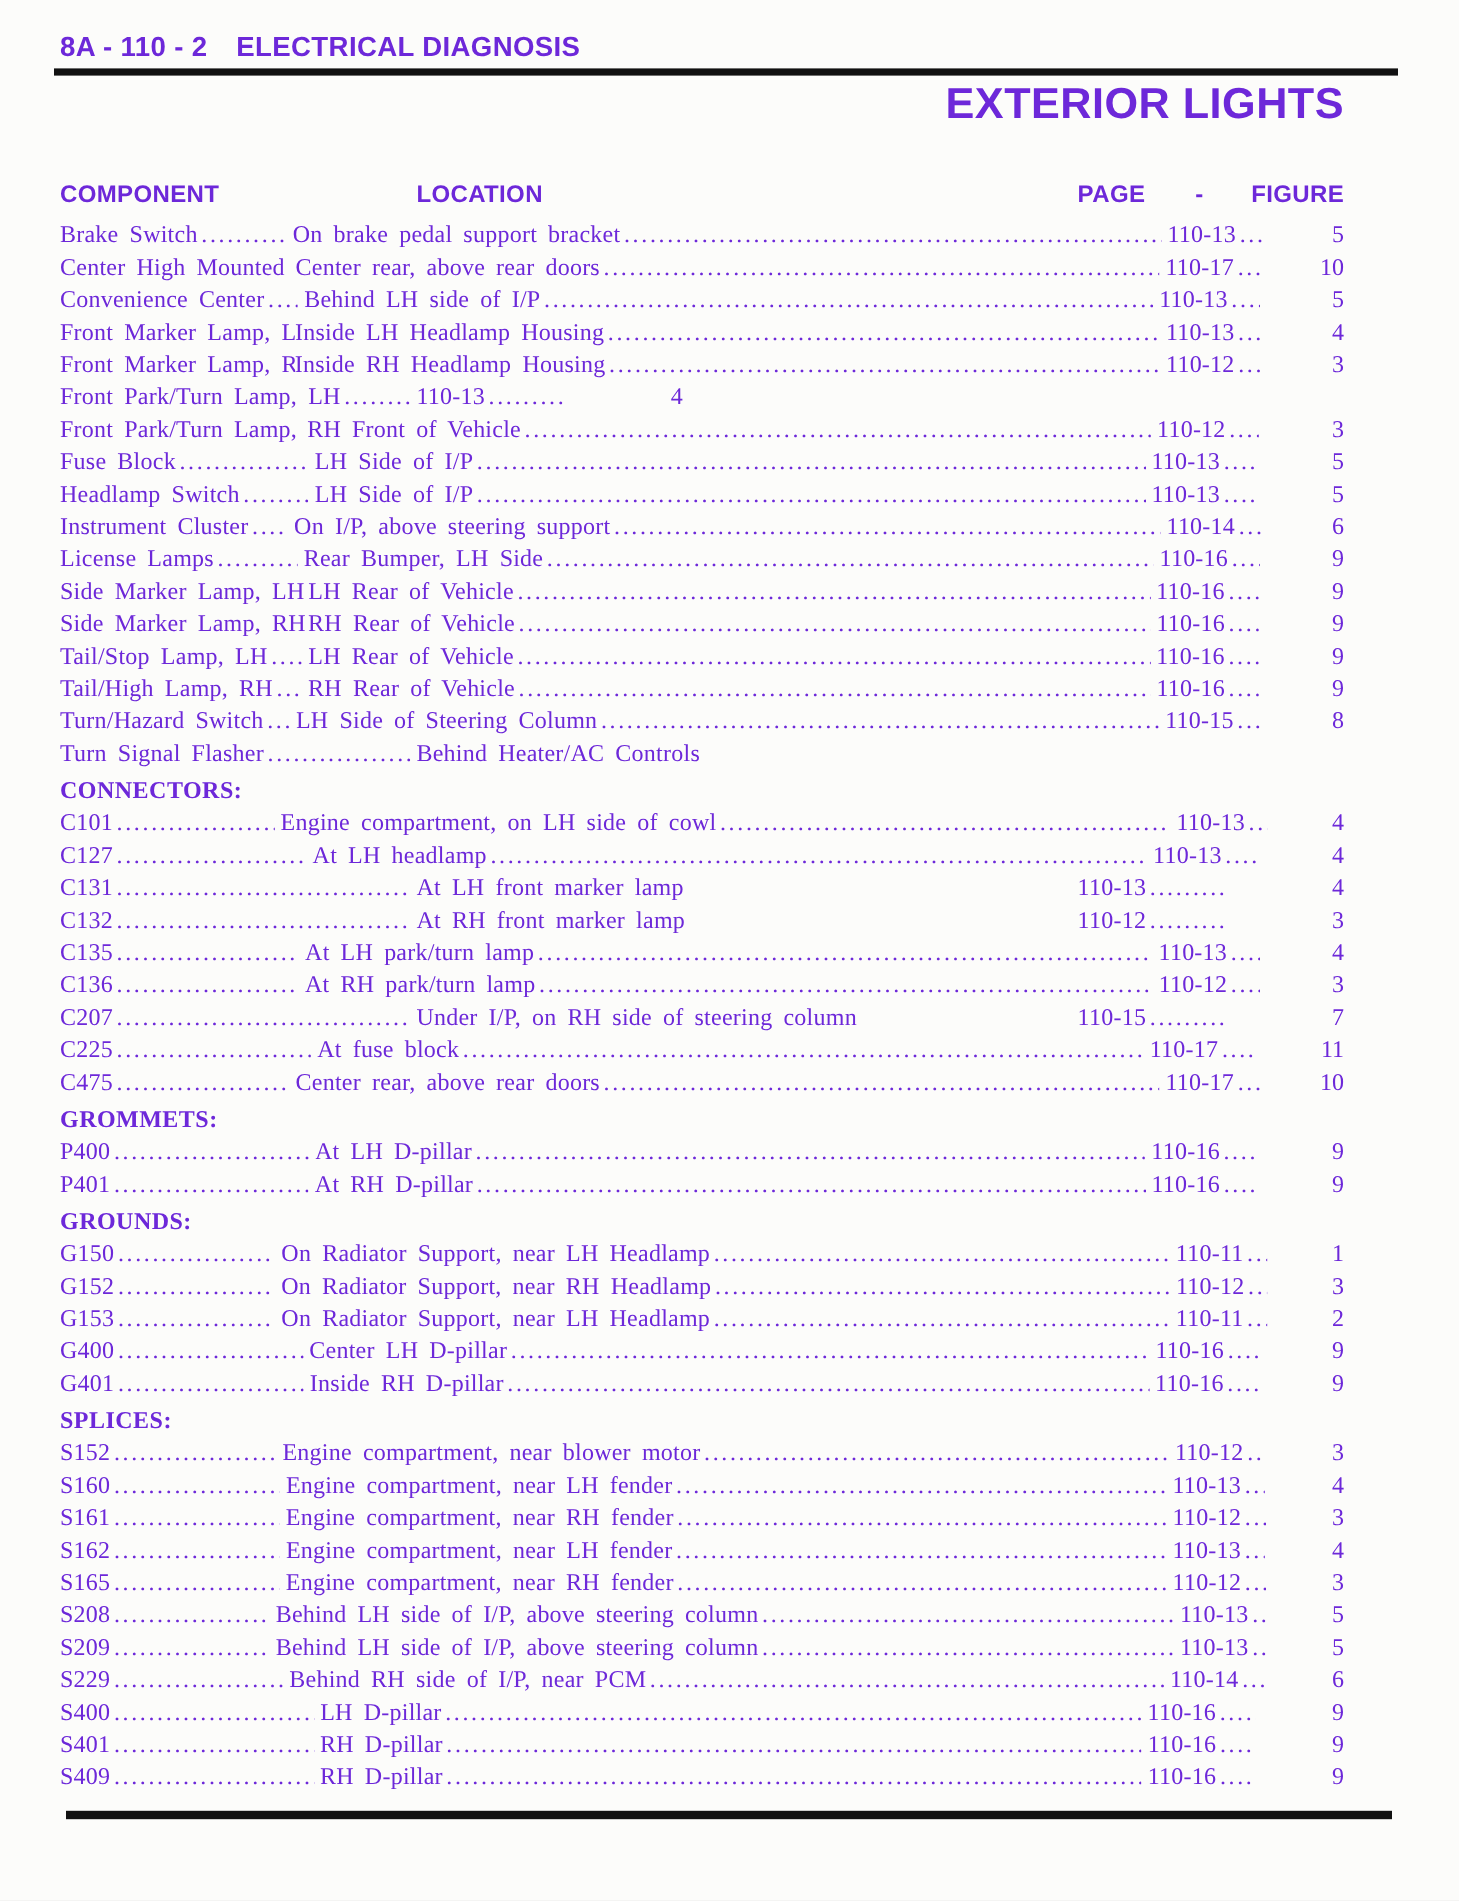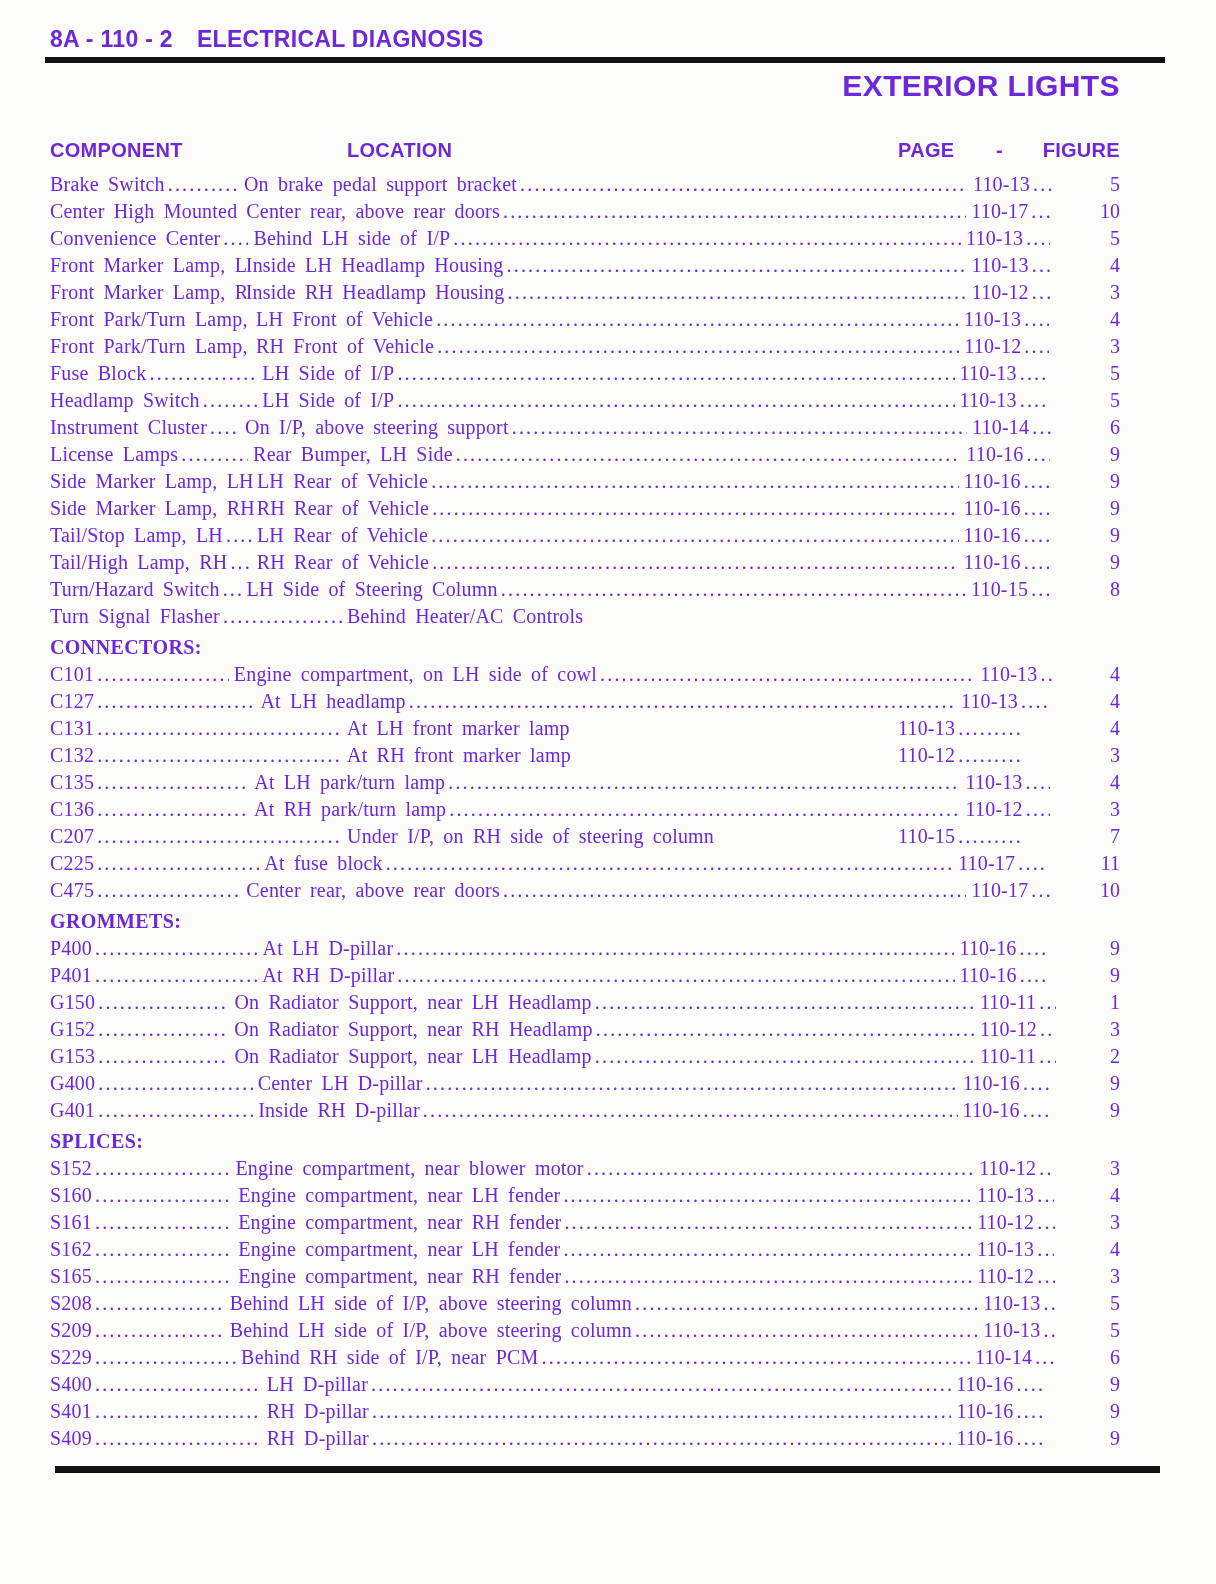--- a/index.html
+++ b/index.html
@@ -13,25 +13,25 @@
   .topline {
     font-family:"Liberation Sans","DejaVu Sans",sans-serif;
     font-weight:bold; font-size:23px; line-height:26px; letter-spacing:0.3px;
     display:flex; align-items:baseline;
   }
   .topline .code { margin-right:24px; }
   .rule { background:#111; }
   .rule-top { height:6px; width:1120px; margin-left:-5px; margin-top:5px; }
   .doc-title {
     font-family:"Liberation Sans","DejaVu Sans",sans-serif;
-    font-weight:bold; font-size:30px; line-height:30px; letter-spacing:0.4px;
+    font-weight:bold; font-size:36px; line-height:30px; letter-spacing:0.4px;
     margin-top:8px;
   }
   
-  .thead { margin-top:36px; font-family:"Liberation Sans","DejaVu Sans",sans-serif;
+  .thead { margin-top:48px; font-family:"Liberation Sans","DejaVu Sans",sans-serif;
     font-weight:bold; font-size:22px; letter-spacing:0.3px; }
   .thead .c-page { display:flex; justify-content:space-between; padding-right:25px; }
   .tbody { margin-top:7px; }
   .row { display:flex; align-items:baseline; line-height:27px; height:27px; font-size:20px; }
   .thead.row { height:27px; }
   .c-comp { width:297px; display:flex; align-items:baseline; overflow:hidden; }
   .c-loc  { flex:1 1 auto; display:flex; align-items:baseline; overflow:hidden; }
   .c-page { width:130px; display:flex; align-items:baseline; overflow:hidden; }
   .c-fig  { width:92px; padding-left:6px; }
   .cell-text { white-space:nowrap; word-spacing:4px; letter-spacing:0.2px; }
@@ -141,24 +141,20 @@
           <span class="cell-text">110-12</span>
           <span class="dots"></span>
         </div>
         <div class="c-fig">3</div>
       </div>
       <div class="row">
         <div class="c-comp">
           <span class="cell-text">Front Park/Turn Lamp, LH</span>
           <span class="dots"></span>
         </div>
-        <div class="c-loc">
-          <span class="cell-text">LH Front of Vehicle</span>
-          <span class="dots"></span>
-        </div>
         <div class="c-page">
           <span class="cell-text">110-13</span>
           <span class="dots"></span>
         </div>
         <div class="c-fig">4</div>
       </div>
       <div class="row">
         <div class="c-comp">
           <span class="cell-text">Front Park/Turn Lamp, RH</span>
           <span class="dots"></span>
@@ -482,20 +478,23 @@
         <div class="c-loc">
           <span class="cell-text">At RH D-pillar</span>
           <span class="dots"></span>
         </div>
         <div class="c-page">
           <span class="cell-text">110-16</span>
           <span class="dots"></span>
         </div>
         <div class="c-fig">9</div>
       </div>
+      <div class="row section-row">
+        <span class="cell-text section-label">GROUNDS:</span>
+      </div>
       <div class="row">
         <div class="c-comp">
           <span class="cell-text">G150</span>
           <span class="dots"></span>
         </div>
         <div class="c-loc">
           <span class="cell-text">On Radiator Support, near LH Headlamp</span>
           <span class="dots"></span>
         </div>
         <div class="c-page">

